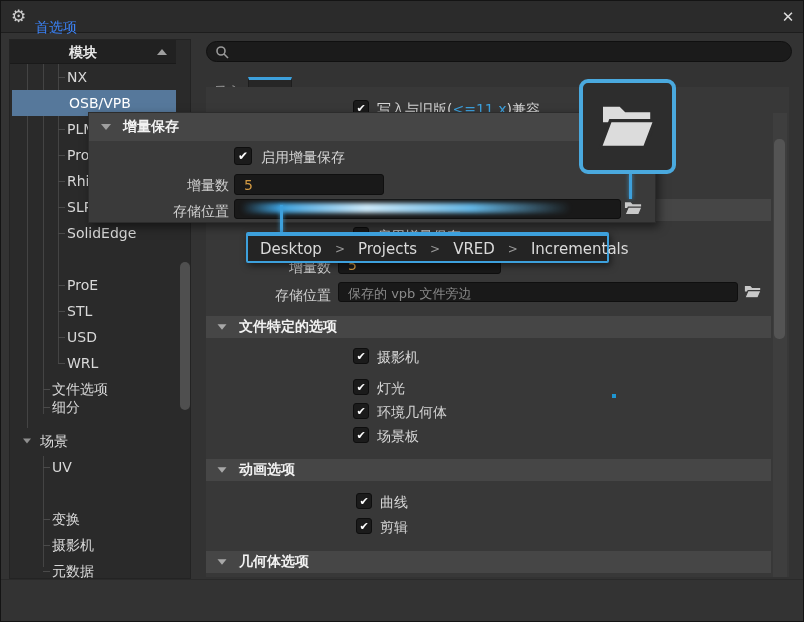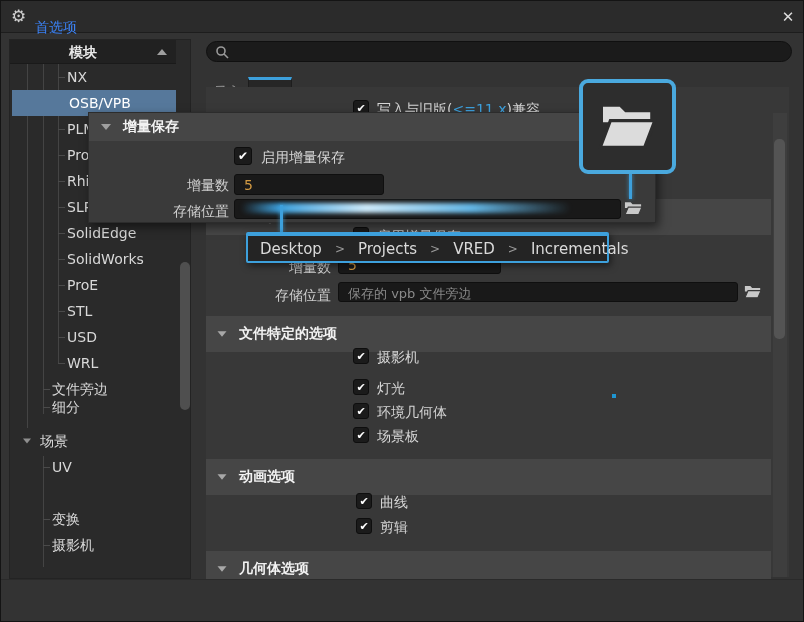--- a/index.html
+++ b/index.html
@@ -25,21 +25,21 @@
   .tick{position:absolute;top:13px;width:7px;height:1px;background:#4a4a4a;}
   .lv2 .tick{left:48px;} .lv1 .tick{left:33px;}
   .vguide{position:absolute;width:1px;background:#444444;}
   .sb-scroll{left:170px;top:222px;width:10px;height:148px;background:#4f4f4f;border-radius:5px;}
   
   .search{left:205px;top:40px;width:586px;height:21px;background:#1b1b1b;border:1px solid #101010;border-radius:11px;}
   .tab-inactive{left:213px;top:83px;font-size:14px;color:#9a9a9a;}
   .tab-active{left:247px;top:76px;width:44px;height:32px;background:#262626;border-top:3px solid #3da0dc;border-left:1px solid #1d1d1d;border-right:1px solid #1d1d1d;text-align:center;line-height:28px;font-size:14px;font-weight:bold;color:#ffffff;}
   
   .content{left:205px;top:86px;width:583px;height:490px;background:#383838;}
-  .strip{position:absolute;left:0;width:565px;height:36px;background:#464646;display:flex;align-items:center;}
+  .strip{position:absolute;left:0;width:565px;height:22px;background:#464646;display:flex;align-items:center;}
   .strip .tri-down{margin:0 12px 0 11px;border-top-color:#a8a8a8;transform:scale(.9);}
   .strip .s-title{font-size:14px;font-weight:bold;color:#f2f2f2;}
   .cb{position:absolute;width:16px;height:16px;background:#1b1b1b;border:1px solid #0e0e0e;border-radius:3px;color:#ffffff;font-size:11px;line-height:15px;text-align:center;font-weight:bold;}
   .cb.lg{width:18px;height:18px;font-size:12px;line-height:17px;}
   .rowlbl{position:absolute;font-size:14px;color:#d6d6d6;white-space:nowrap;}
   .rlabel{position:absolute;font-size:14px;color:#cfcfcf;text-align:right;white-space:nowrap;}
   .input{position:absolute;background:#191919;border:1px solid #0f0f0f;border-radius:3px;}
   .ph{position:absolute;left:9px;top:2px;font-size:13px;color:#8a8a8a;white-space:nowrap;}
   .val{position:absolute;left:9px;top:1px;font-size:14px;color:#d29a43;}
   .scroll-track{left:567px;top:26px;width:14px;height:464px;background:#3e3e3e;}
@@ -103,63 +103,63 @@
           <span class="lbl">Rhinoceros</span>
         </div>
       <div class="sb-item lv2" style="top:130px;">
           <span class="tick"></span>
           <span class="lbl">SLP</span>
         </div>
       <div class="sb-item lv2" style="top:156px;text-align:center;">
           <span class="tick"></span>
           <span class="lbl">SolidEdge</span>
         </div>
-      <div class="sb-item lv2" style="top:182px;">
-          <span class="tick"></span>
-          <span class="lbl">SolidWorks</span>
-        </div>
       <div class="sb-item lv2" style="top:208px;">
           <span class="tick"></span>
           <span class="lbl">ProE</span>
         </div>
       <div class="sb-item lv2" style="top:234px;">
           <span class="tick"></span>
           <span class="lbl">STL</span>
         </div>
       <div class="sb-item lv2" style="top:260px;">
           <span class="tick"></span>
           <span class="lbl">USD</span>
         </div>
       <div class="sb-item lv2" style="top:286px;">
           <span class="tick"></span>
           <span class="lbl">WRL</span>
         </div>
       <div class="sb-item lv1" style="top:312px;">
           <span class="tick"></span>
-          <span class="lbl">文件旁边</span>
+          <span class="lbl">文件选项</span>
         </div>
       <div class="sb-item lv1" style="top:330px;">
           <span class="tick"></span>
           <span class="lbl">细分</span>
         </div>
       <div class="sb-item lv0" style="top:364px;">
           <span class="tri-down" style="position:absolute;left:12px;top:10px;transform:scale(.8);border-top-color:#8f8f8f;"></span>
           <span class="lbl">场景</span>
         </div>
       <div class="sb-item lv1" style="top:390px;">
           <span class="tick"></span>
           <span class="lbl">UV</span>
         </div>
       <div class="sb-item lv1" style="top:442px;">
           <span class="tick"></span>
           <span class="lbl">变换</span>
         </div>
       <div class="sb-item lv1" style="top:468px;">
           <span class="tick"></span>
           <span class="lbl">摄影机</span>
+        </div>
+      <div class="sb-item lv1" style="top:494px;">
+          <span class="tick"></span>
+          <span class="lbl">元数据</span>
         </div>
     </div>
     <div class="abs sb-scroll"></div>
   </div>
 
   <div class="abs search">
     <svg width="14" height="14" style="position:absolute;left:8px;top:3px;" viewBox="0 0 14 14">
       <circle cx="6" cy="6" r="4" fill="none" stroke="#9a9a9a" stroke-width="1.6"></circle>
       <line x1="9" y1="9" x2="13" y2="13" stroke="#9a9a9a" stroke-width="1.6"></line>
     </svg>

